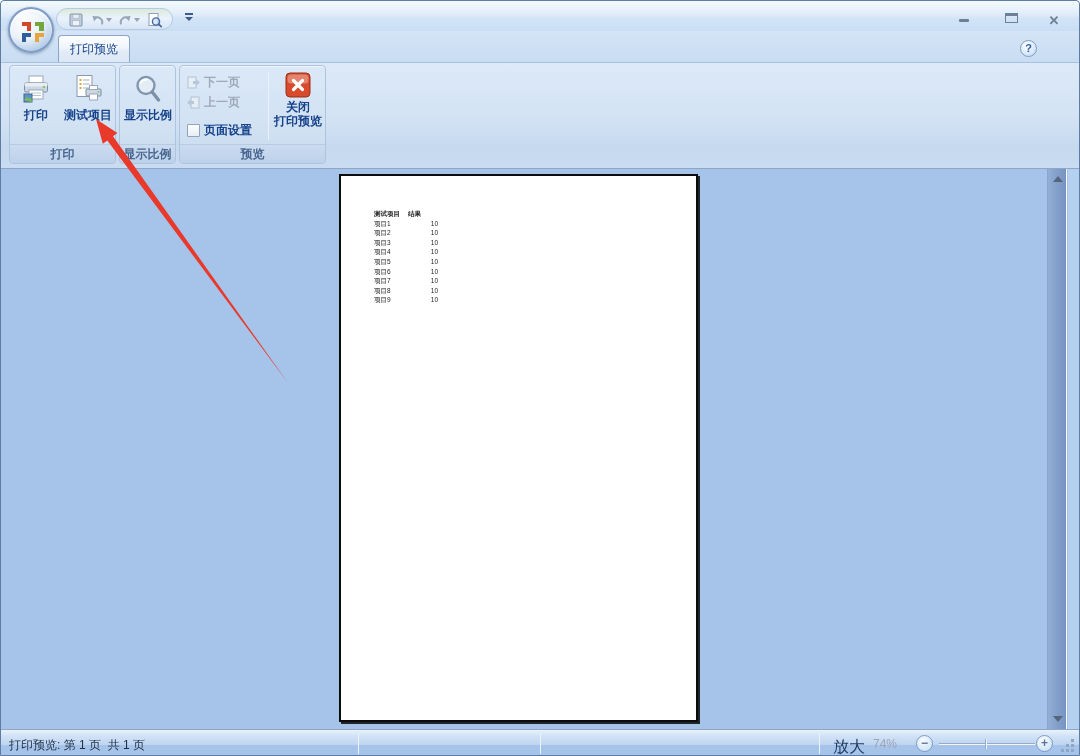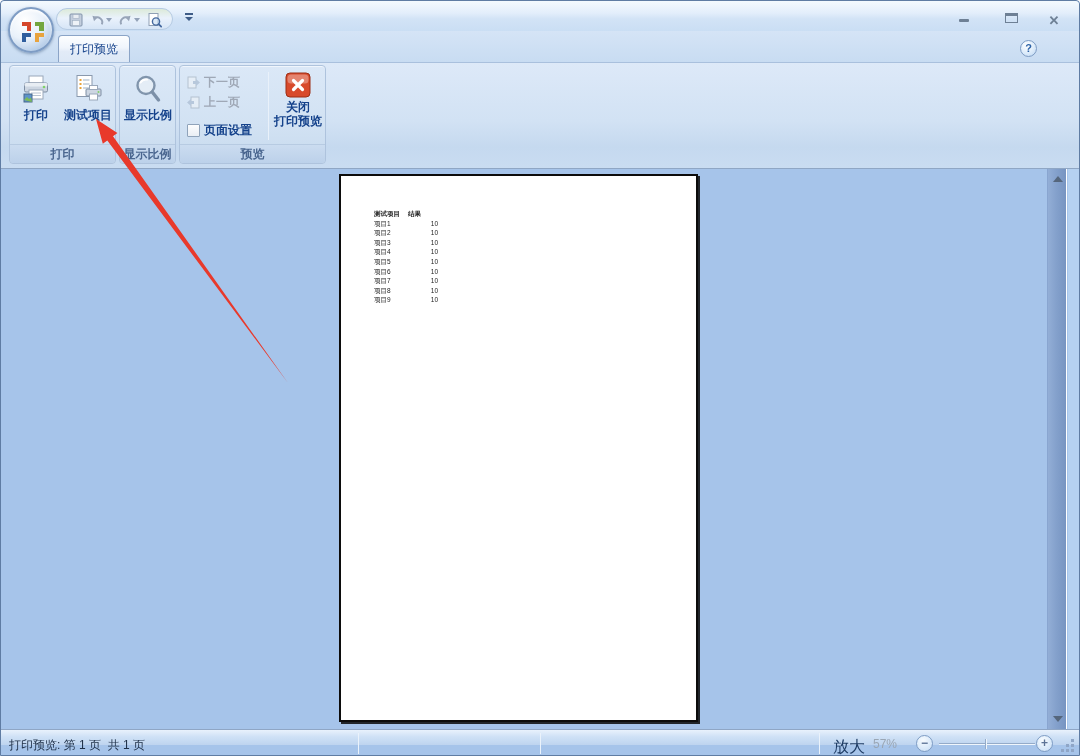--- a/index.html
+++ b/index.html
@@ -357,21 +357,21 @@
   <svg class="anno">
     <polygon points="95,118 116.4,132.1 112.0,135.3 287,382 106.3,139.5 101.8,142.7" fill="#e8392b"></polygon>
   </svg>
 
   <div class="statusbar">
     <span class="status-text">打印预览: 第 1 页  共 1 页</span>
     <span class="sdiv" style="left:357px"></span>
     <span class="sdiv" style="left:539px"></span>
     <span class="sdiv" style="left:818px"></span>
     <span class="zoom-label">放大</span>
-    <span class="zoom-value">57%</span>
+    <span class="zoom-value">74%</span>
     <span class="slider-btn" style="left:915px">−</span>
     <span class="slider-track"></span>
     <span class="slider-notch"></span>
     <span class="slider-btn" style="left:1035px">+</span>
     <span class="grip">
         <i></i>
       </span>
   </div>
 
 </div>

